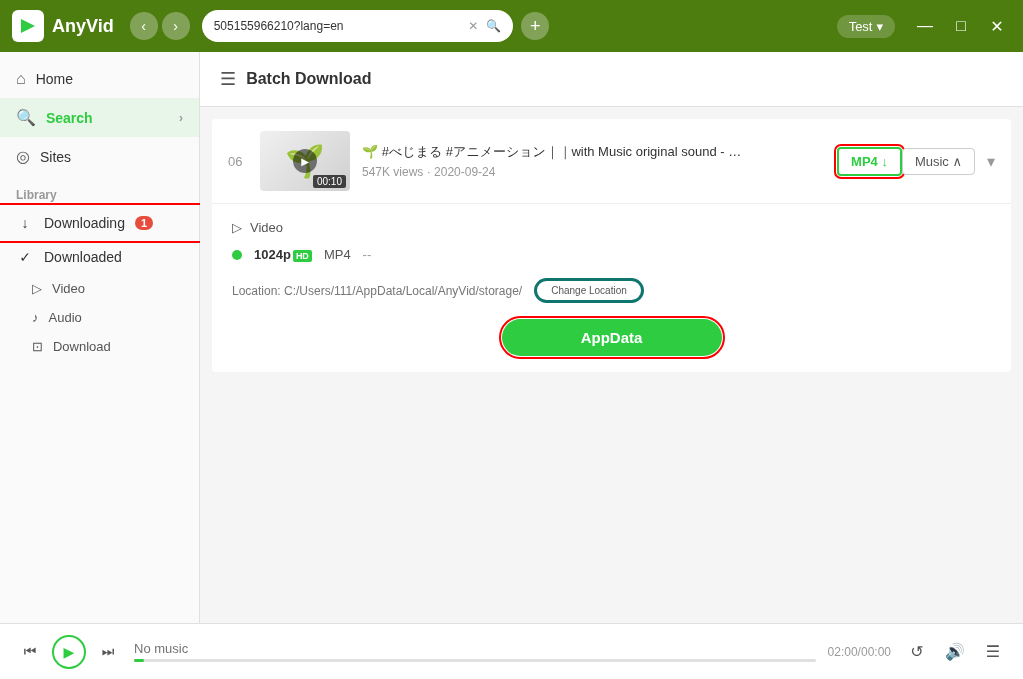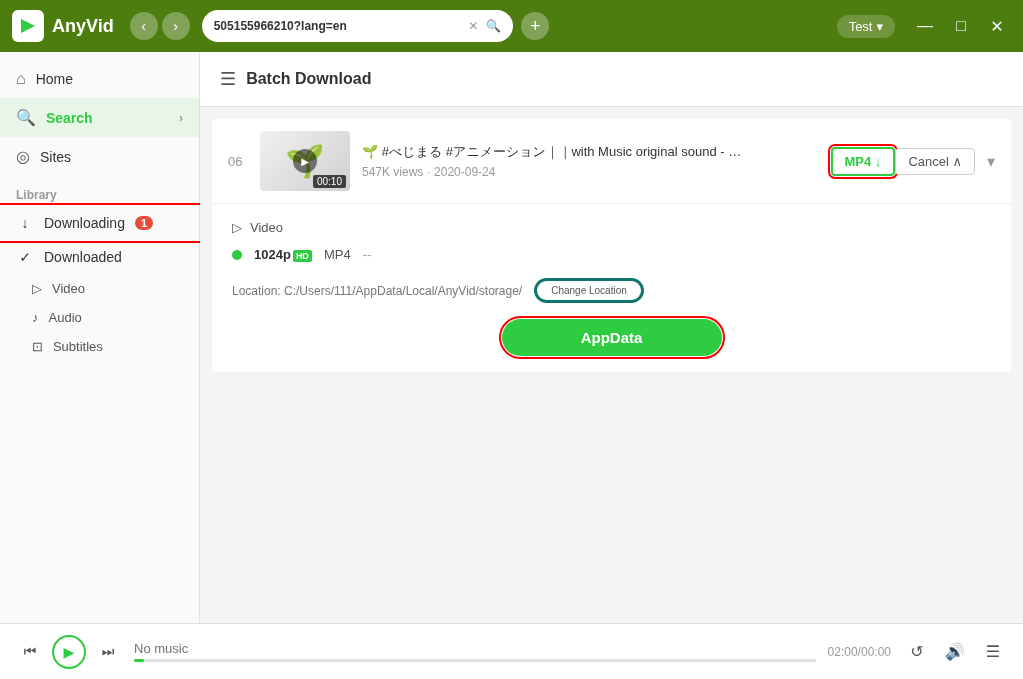--- a/index.html
+++ b/index.html
@@ -57,21 +57,21 @@
       border-radius: 20px;
       height: 32px;
       display: flex;
       align-items: center;
       padding: 0 12px;
       font-size: 12px;
       color: #333;
       gap: 8px;
       max-width: 500px;
     }
-    .address-text { flex: 1; overflow: hidden; text-overflow: ellipsis; white-space: nowrap; font-weight: bold; }
+    .address-text { flex: 1; overflow: hidden; text-overflow: ellipsis; white-space: nowrap; }
     .address-close { color: #999; cursor: pointer; }
     .address-search { color: #666; cursor: pointer; }
     .tab-add {
       width: 28px;
       height: 28px;
       border-radius: 50%;
       border: none;
       background: rgba(255,255,255,0.3);
       color: white;
       cursor: pointer;
@@ -569,21 +569,21 @@
     <div class="lib-sub-item">
       <span>▷</span>
       <span>Video</span>
     </div>
     <div class="lib-sub-item">
       <span>♪</span>
       <span>Audio</span>
     </div>
     <div class="lib-sub-item">
       <span>⊡</span>
-      <span>Subtitles</span>
+      <span>Download</span>
     </div>
   </div>
 
   <div class="content">
     <div class="content-header">
       <span class="content-header-icon">☰</span>
       <span class="content-title">Batch Download</span>
     </div>
 
     <div class="content-body">
@@ -604,21 +604,21 @@
               <span>547K views</span>
               <span> · </span>
               <span>2020-09-24</span>
             </div>
           </div>
           <div class="video-actions">
             <button class="mp4-btn red-outline">
               <span>MP4 ↓</span>
             </button>
             <button class="cancel-btn">
-              <span>Cancel ∧</span>
+              <span>Music ∧</span>
             </button>
           </div>
           <button class="expand-btn">▾</button>
         </div>
 
         <div class="video-detail">
           <div class="detail-section-title">
             <span>▷</span>
             <span>Video</span>
           </div>

